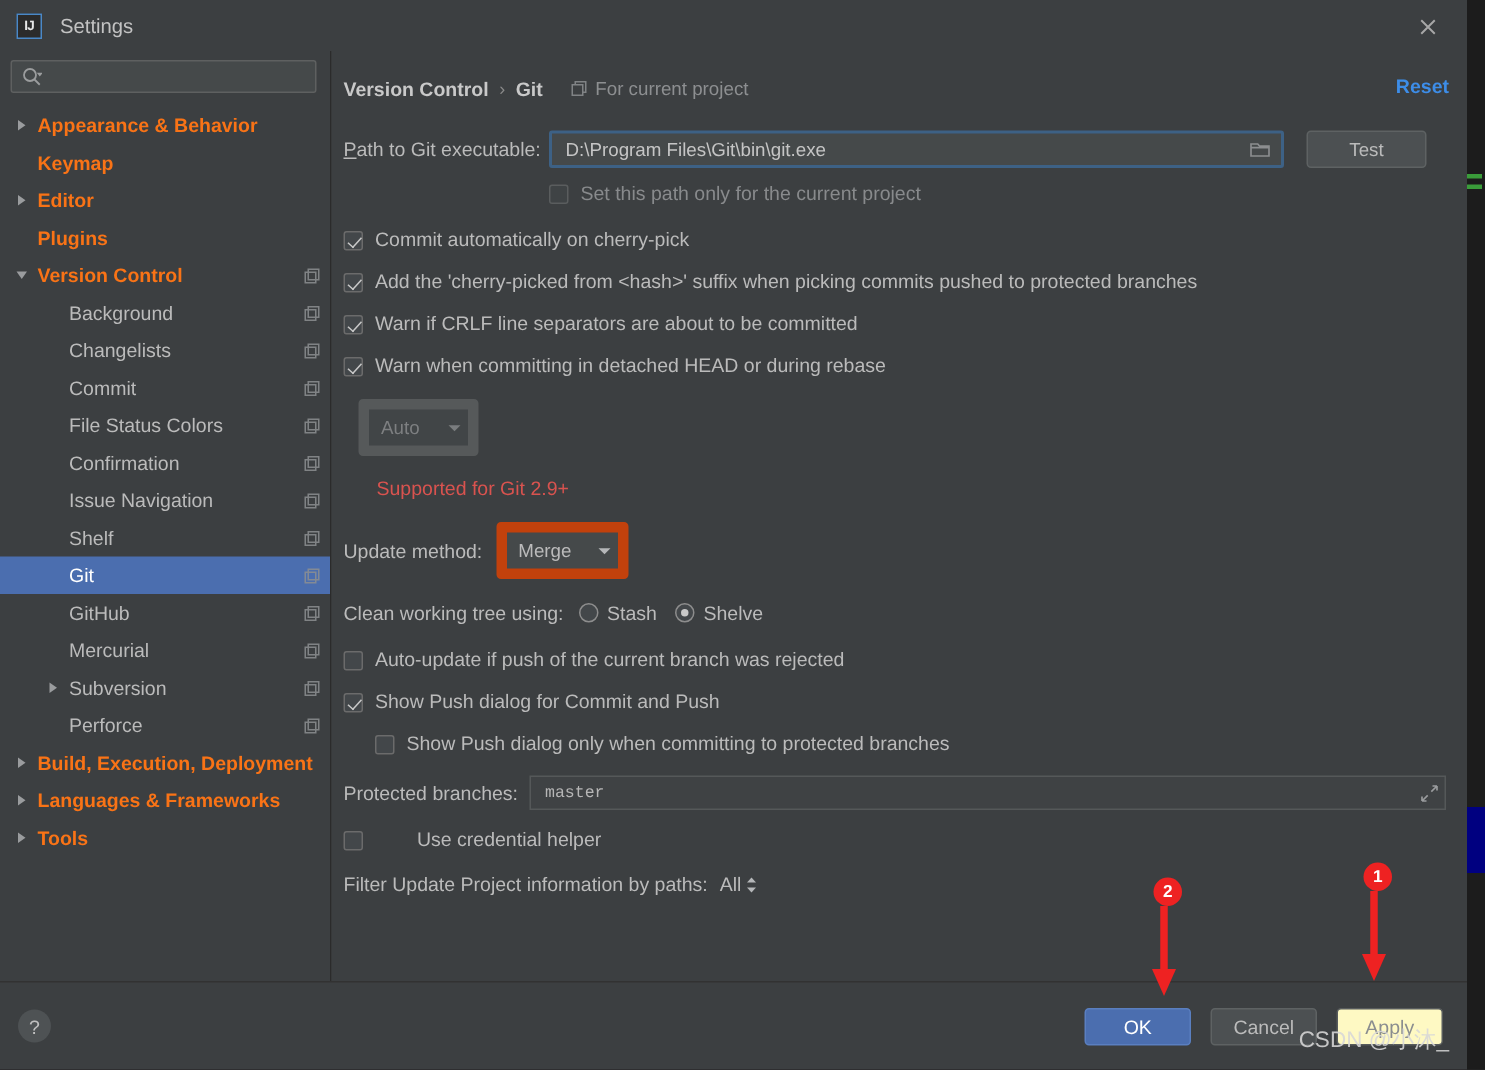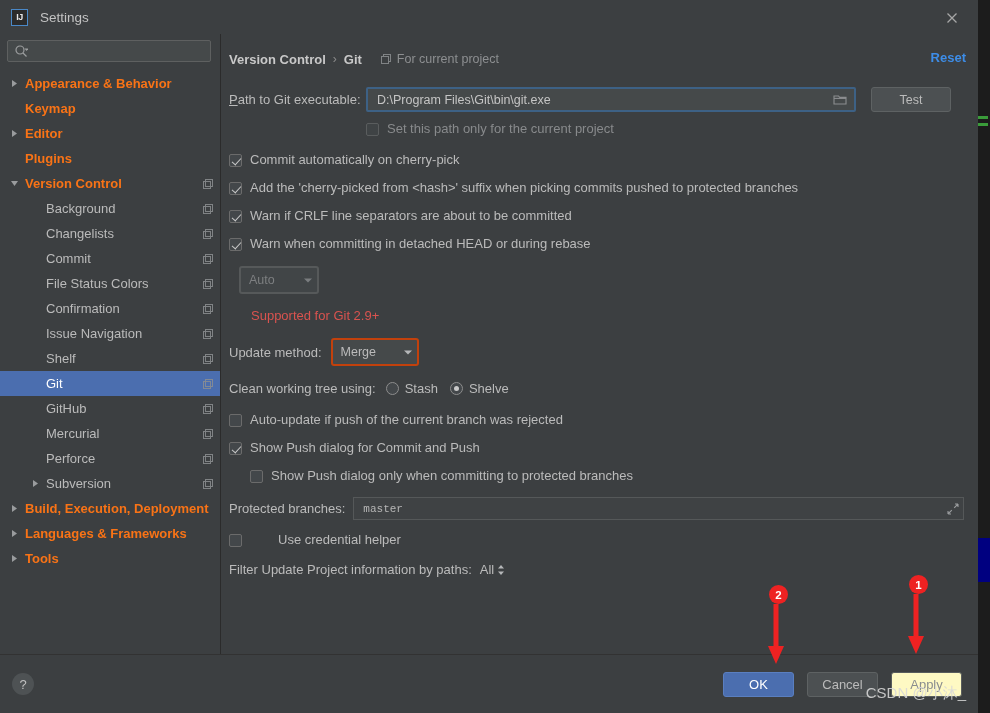--- a/index.html
+++ b/index.html
@@ -200,22 +200,22 @@
     border: solid #c9c9c9;
     border-width: 0 1.6px 1.6px 0;
     transform: rotate(42deg);
   }
   .cb.dim { border-color: #5a5d5e; background: #3f4345; }
   .cbl { font-size: 13px; color: #bbbbbb; }
   .cbl.dim { color: #888a8c; }
 
   
   .combo {
-    height: 28px; background: #45494a;
-    border: 2px solid #c2410c; border-radius: 3px;
+    height: 38px; background: #45494a;
+    border: 7px solid #c2410c; border-radius: 3px;
     display: inline-flex; align-items: center;
     padding: 0 4px 0 8px;
     box-sizing: border-box; cursor: pointer;
   }
   .combo .cv { font-size: 12.5px; color: #bbbbbb; }
   .combo.disabled { border-color: #56595a; background: #414547; }
   .combo.disabled .cv { color: #7d7f81; }
   .combo .arr { margin-left: auto; padding-left: 14px; line-height: 0; }
 
   
@@ -464,35 +464,35 @@
           <div class="tree-item lvl1">
             <span class="tw"></span>
             <span class="t-label" style="margin-left: 4px;">Mercurial</span>
             <span class="t-spacer"></span>
             <span class="proj-icon"><svg width="12" height="12" viewBox="0 0 12 12">
                 <rect x="3.5" y="1.5" width="7" height="7" fill="none" stroke="#8d8f91" stroke-width="1"></rect>
                 <rect x="1.5" y="3.5" width="7" height="7" fill="none" stroke="#8d8f91" stroke-width="1"></rect>
               </svg></span>
           </div>
           <div class="tree-item lvl1">
-            <span class="tw"></span>
-            <span class="t-label" style="margin-left: 4px;">Perforce</span>
-            <span class="t-spacer"></span>
-            <span class="proj-icon"><svg width="12" height="12" viewBox="0 0 12 12">
-                <rect x="3.5" y="1.5" width="7" height="7" fill="none" stroke="#8d8f91" stroke-width="1"></rect>
-                <rect x="1.5" y="3.5" width="7" height="7" fill="none" stroke="#8d8f91" stroke-width="1"></rect>
-              </svg></span>
-          </div>
-          <div class="tree-item lvl1">
             <span class="tw">
               <svg width="9" height="9" viewBox="0 0 9 9">
                 <path d="M2 1 L7 4.5 L2 8 Z" fill="#9a9c9e"></path>
               </svg>
             </span>
             <span class="t-label" style="margin-left: 4px;">Subversion</span>
+            <span class="t-spacer"></span>
+            <span class="proj-icon"><svg width="12" height="12" viewBox="0 0 12 12">
+                <rect x="3.5" y="1.5" width="7" height="7" fill="none" stroke="#8d8f91" stroke-width="1"></rect>
+                <rect x="1.5" y="3.5" width="7" height="7" fill="none" stroke="#8d8f91" stroke-width="1"></rect>
+              </svg></span>
+          </div>
+          <div class="tree-item lvl1">
+            <span class="tw"></span>
+            <span class="t-label" style="margin-left: 4px;">Perforce</span>
             <span class="t-spacer"></span>
             <span class="proj-icon"><svg width="12" height="12" viewBox="0 0 12 12">
                 <rect x="3.5" y="1.5" width="7" height="7" fill="none" stroke="#8d8f91" stroke-width="1"></rect>
                 <rect x="1.5" y="3.5" width="7" height="7" fill="none" stroke="#8d8f91" stroke-width="1"></rect>
               </svg></span>
           </div>
           <div class="tree-item lvl0">
             <span class="tw">
               <svg width="9" height="9" viewBox="0 0 9 9">
                 <path d="M2 1 L7 4.5 L2 8 Z" fill="#9a9c9e"></path>

